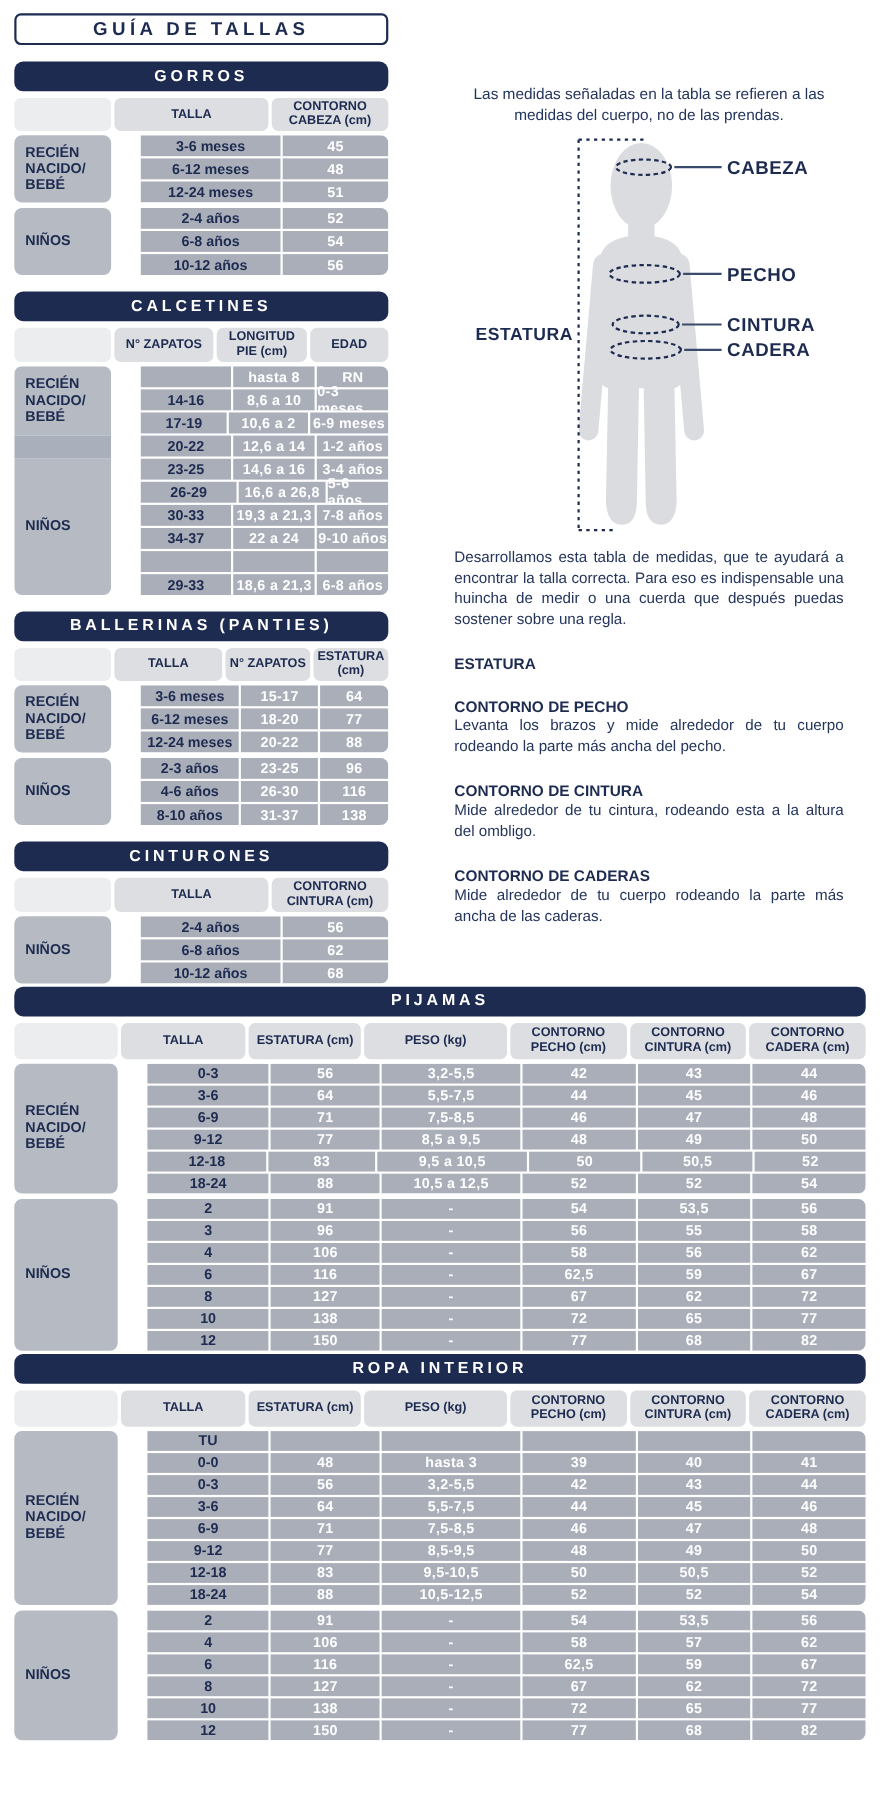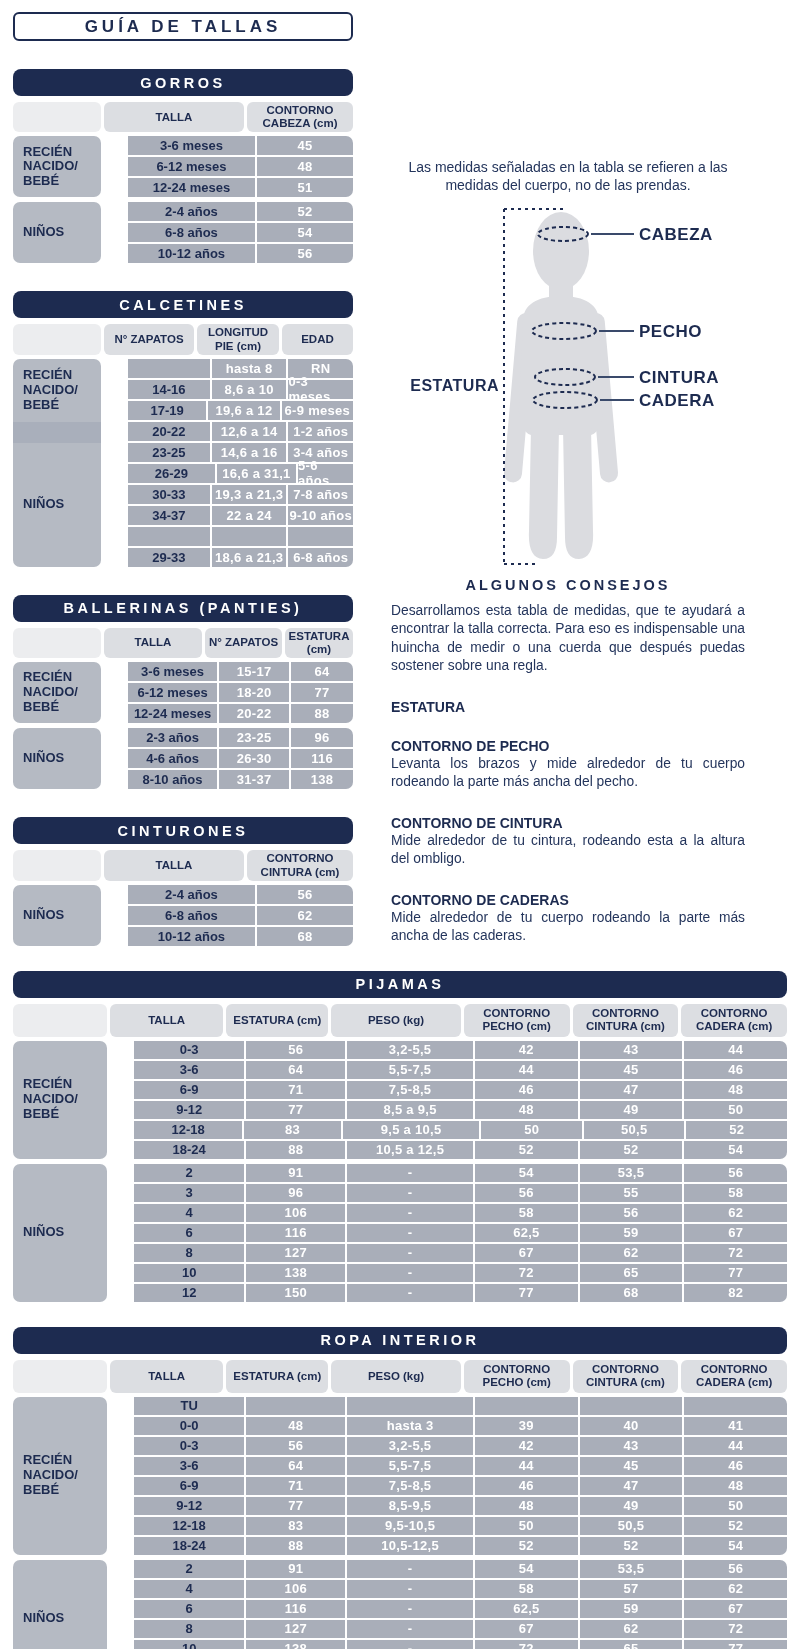--- a/index.html
+++ b/index.html
@@ -2,31 +2,31 @@
 <html><head>
 <meta charset="utf-8">
 <style>
   * { margin:0; padding:0; box-sizing:border-box; }
   html,body { background:#ffffff; }
   .page {
     position:relative; width:800px; height:1649px; background:#ffffff;
     font-family:"Liberation Sans", "DejaVu Sans", sans-serif;
     color:#1D2B50; overflow:hidden;
   }
-  .top-area { display:flex; align-items:flex-end; padding:12px 12px 0 13px; gap:38px; }
+  .top-area { display:flex; align-items:center; padding:12px 12px 0 13px; gap:60px; }
   .left-col { width:340px; flex:0 0 340px; }
   .right-col { width:354px; flex:0 0 354px; }
 
   .title-box {
     border:2px solid #1D2B50; border-radius:6px; height:29px;
     display:flex; align-items:center; justify-content:center;
     font-weight:bold; font-size:17px; letter-spacing:4px; color:#1D2B50;
   }
 
-  .table-block { margin-top:28px; }
+  .table-block { margin-top:15px; }
   .tbar {
     background:#1D2B50; color:#fff; border-radius:8px; height:27px;
     display:flex; align-items:center; justify-content:center;
     font-weight:bold; font-size:14.5px; letter-spacing:3.5px;
   }
   .thead { display:flex; gap:3px; margin:6px 0 4px 0; }
   .tcorner { background:#ECEDEF; border-radius:6px; }
   .thcell {
     background:#DCDEE2; border-radius:6px; color:#1D2B50;
     font-weight:bold; font-size:11.5px; line-height:1.15; text-align:center;
@@ -53,21 +53,21 @@
   .tc {
     background:#A9AEB9; display:flex; align-items:center; justify-content:center;
     font-size:13px; font-weight:bold;
   }
   .small .tc { height:19px; }
   .big   .tc { height:18px; }
   .tc-size { color:#1D2B50; }
   .tc-val  { color:#FFFFFF; letter-spacing:0.3px; }
 
   .wide-area { padding:0 13px; }
-  .wide-area .table-block { margin-top:25px; }
+  .wide-area .table-block { margin-top:3px; }
 
   
   .intro {
     margin-top:13px; text-align:center; font-size:14px; line-height:1.32;
     color:#24355C; padding:0 2px;
   }
   .diagram { margin-top:6px; display:block; }
   .consejos-title {
     text-align:center; font-weight:bold; font-size:14.5px; letter-spacing:3px;
     color:#1D2B50; margin-top:6px;
@@ -152,36 +152,36 @@
                 <div class="tc tc-val" style="width: 82px;">hasta 8</div>
                 <div class="tc tc-val" style="width: 71px;">RN</div>
               </div>
               <div class="trow">
                 <div class="tc tc-size" style="width: 90px;">14-16</div>
                 <div class="tc tc-val" style="width: 82px;">8,6 a 10</div>
                 <div class="tc tc-val" style="width: 71px;">0-3 meses</div>
               </div>
               <div class="trow">
                 <div class="tc tc-size" style="width: 90px;">17-19</div>
-                <div class="tc tc-val" style="width: 82px;">19,6 a 12</div>
+                <div class="tc tc-val" style="width: 82px;">10,6 a 2</div>
                 <div class="tc tc-val" style="width: 82px;">6-9 meses</div>
               </div>
               <div class="trow">
                 <div class="tc tc-size" style="width: 90px;">20-22</div>
                 <div class="tc tc-val" style="width: 82px;">12,6 a 14</div>
                 <div class="tc tc-val" style="width: 71px;">1-2 años</div>
               </div>
               <div class="trow">
                 <div class="tc tc-size" style="width: 90px;">23-25</div>
                 <div class="tc tc-val" style="width: 82px;">14,6 a 16</div>
                 <div class="tc tc-val" style="width: 71px;">3-4 años</div>
               </div>
               <div class="trow">
                 <div class="tc tc-size" style="width: 90px;">26-29</div>
-                <div class="tc tc-val" style="width: 82px;">16,6 a 31,1</div>
+                <div class="tc tc-val" style="width: 82px;">16,6 a 26,8</div>
                 <div class="tc tc-val" style="width: 57px;">5-6 años</div>
               </div>
               <div class="trow">
                 <div class="tc tc-size" style="width: 90px;">30-33</div>
                 <div class="tc tc-val" style="width: 82px;">19,3 a 21,3</div>
                 <div class="tc tc-val" style="width: 71px;">7-8 años</div>
               </div>
               <div class="trow">
                 <div class="tc tc-size" style="width: 90px;">34-37</div>
                 <div class="tc tc-val" style="width: 82px;">22 a 24</div>
@@ -311,21 +311,20 @@
           <line x1="209" y1="199" x2="243" y2="199"></line>
         </g>
 
         <text class="svg-label" x="248" y="39">CABEZA</text>
         <text class="svg-label" x="248" y="136">PECHO</text>
         <text class="svg-label" x="248" y="182">CINTURA</text>
         <text class="svg-label" x="248" y="205">CADERA</text>
         <text class="svg-label-sm" x="108" y="190" text-anchor="end">ESTATURA</text>
       </svg>
 
-      <div class="consejos-title">ALGUNOS CONSEJOS</div>
       <p class="para">Desarrollamos esta tabla de medidas, que te ayudará a encontrar la talla correcta. Para eso es indispensable una huincha de medir o una cuerda que después puedas sostener sobre una regla.</p>
 
       <div class="measure-sec">
         <h4>ESTATURA</h4>
       </div>
       <div class="measure-sec">
         <h4>CONTORNO DE PECHO</h4>
         <p>Levanta los brazos y mide alrededor de tu cuerpo rodeando la parte más ancha del pecho.</p>
       </div>
       <div class="measure-sec">

